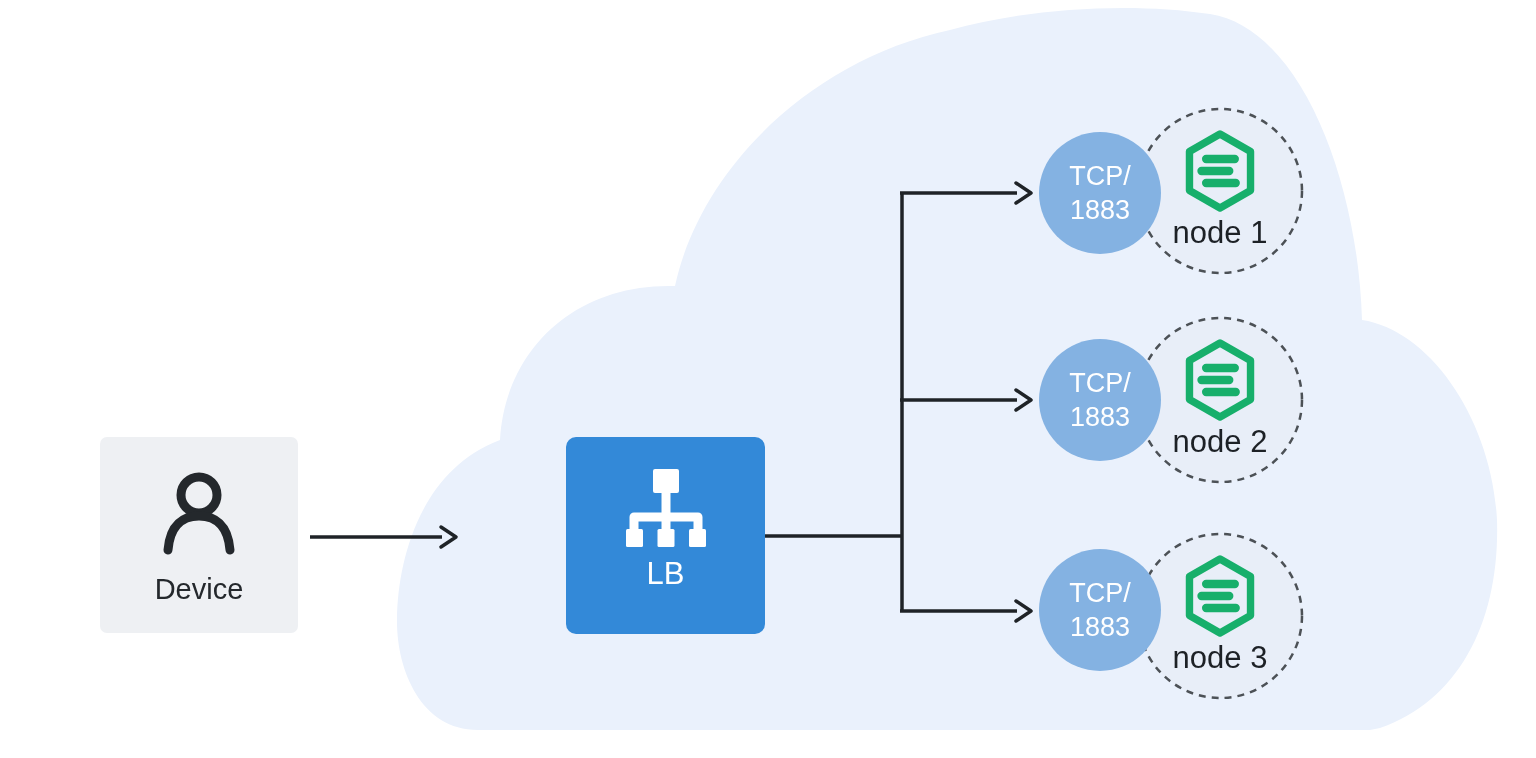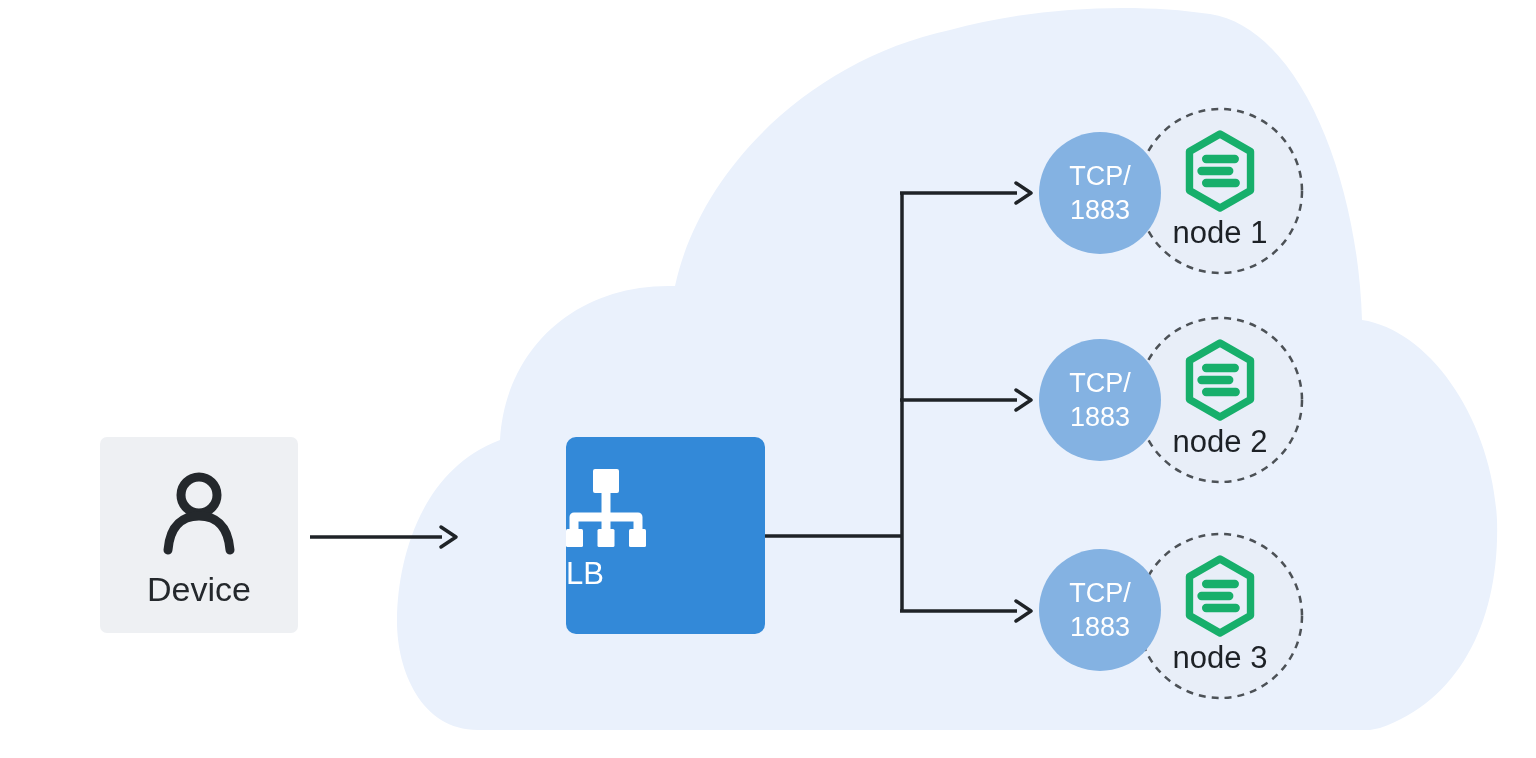--- a/index.html
+++ b/index.html
@@ -13,27 +13,27 @@
   }
   .layer { position: absolute; left: 0; top: 0; width: 1536px; height: 758px; }
 
   
   .device-box {
     position: absolute; left: 100px; top: 437px; width: 198px; height: 196px;
     background: #eef0f3; border-radius: 7px;
     display: flex; flex-direction: column; align-items: center;
   }
   .device-icon { margin-top: 31px; }
-  .device-label { margin-top: 13px; font-size: 34px; line-height: 36px; color: #24282c; }
+  .device-label { margin-top: 13px; font-size: 29px; line-height: 36px; color: #24282c; }
 
   
   .lb-box {
     position: absolute; left: 566px; top: 437px; width: 199px; height: 197px;
     background: #3389d8; border-radius: 10px;
-    display: flex; flex-direction: column; align-items: flex-start;
+    display: flex; flex-direction: column; align-items: center;
   }
   .lb-icon { margin-top: 32px; }
   .lb-label { margin-top: 9px; font-size: 31px; line-height: 36px; color: #ffffff; }
 
   
   .port-badge {
     position: absolute; border-radius: 50%;
     background: #84b2e2; color: #ffffff;
     display: flex; flex-direction: column; align-items: center; justify-content: center;
     font-size: 27px; line-height: 34px;

